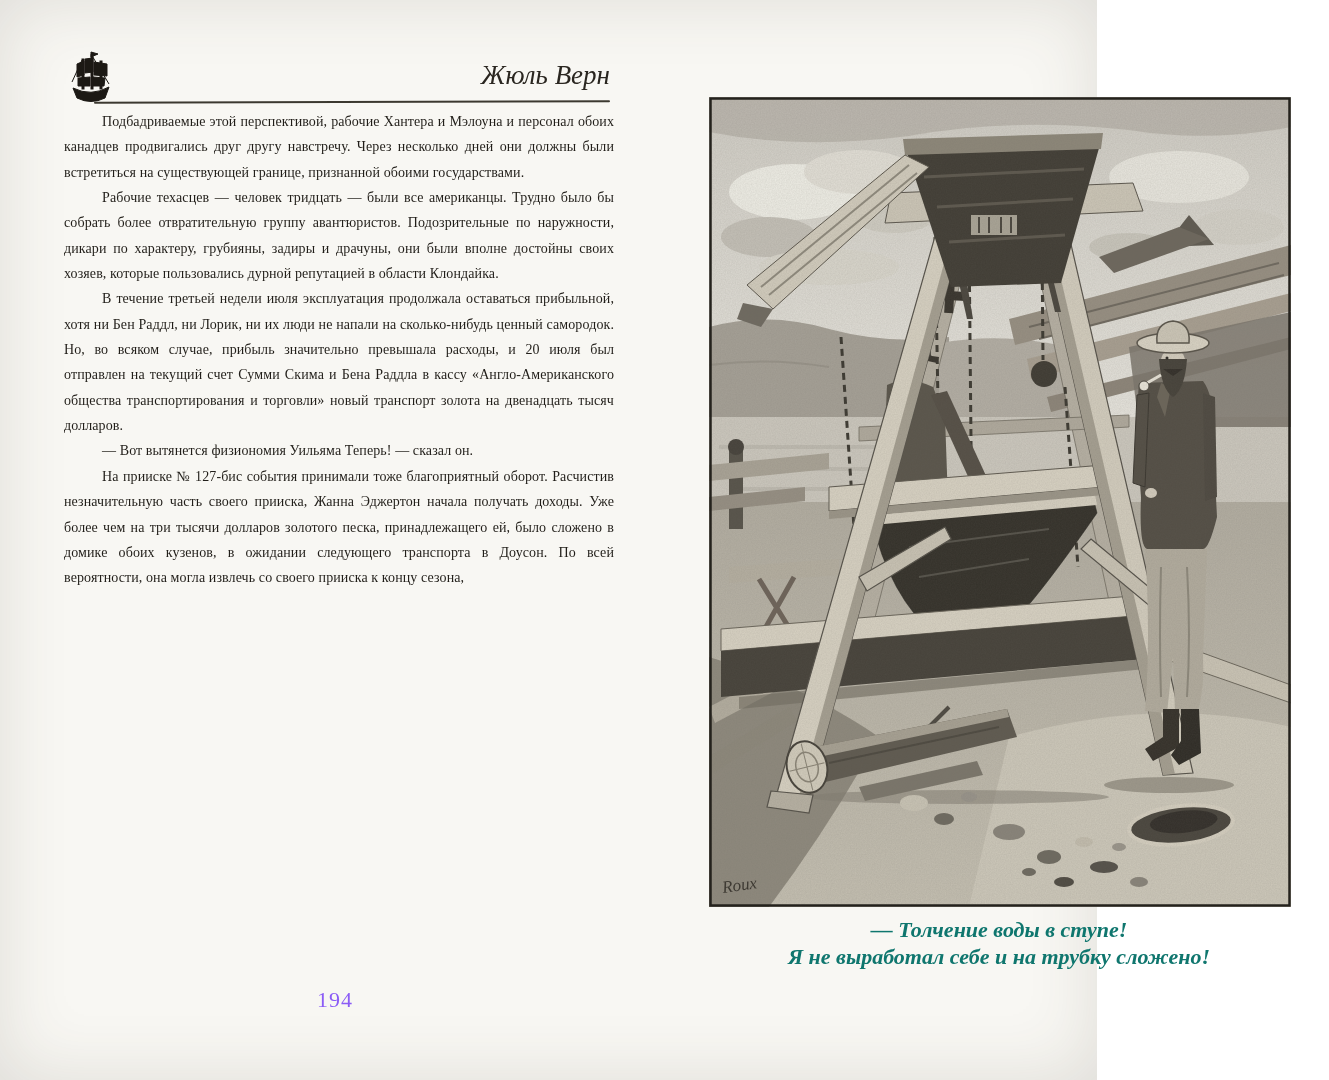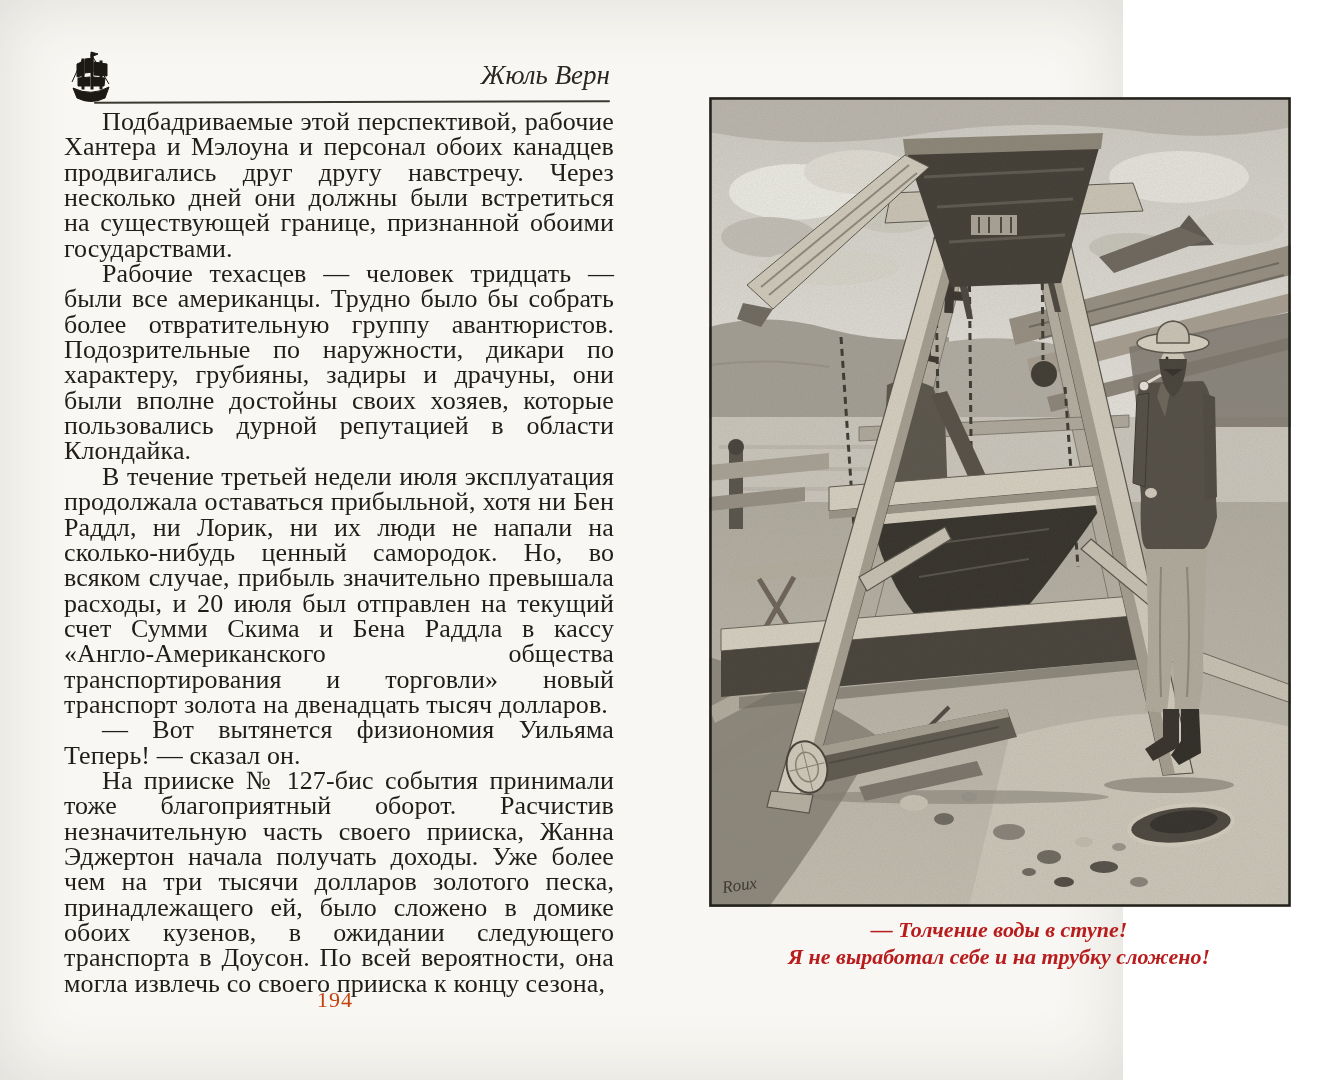--- a/index.html
+++ b/index.html
@@ -1,40 +1,40 @@
 <!DOCTYPE html>
 <html lang="ru"><head>
 <meta charset="utf-8">
 <style>
   html,body{margin:0;padding:0;}
   body{width:1329px;height:1080px;overflow:hidden;
        font-family:"Liberation Serif", serif;}
   .page{position:relative;width:1097px;height:1080px;
         background:#f8f7f3;
         box-shadow:inset 0 0 70px rgba(70,62,48,.14);
-        color:#211e19;padding-left:26px;}
+        color:#211e19;}
   
   .ornament{position:absolute;left:68px;top:50px;width:46px;height:56px;}
   .header-rule{position:absolute;left:94px;top:101px;width:516px;height:2px;
                background:#3c3930;transform:rotate(-.15deg);border-radius:1px;}
   .running-head{position:absolute;left:330px;top:60px;width:280px;
                 text-align:right;font-style:italic;font-size:27px;color:#2a2620;}
   
   .text-col{position:absolute;left:64px;top:109px;width:550px;}
   .text-col p{margin:0;text-align:justify;text-indent:38px;
-              font-size:26px;line-height:25.35px;color:#211e19;
+              font-size:14px;line-height:25.35px;color:#211e19;
               letter-spacing:.1px;}
   .page-number{position:absolute;left:292px;top:987px;width:86px;
-               text-align:center;font-size:22px;color:#c2410c;letter-spacing:1px;}
+               text-align:center;font-size:22px;color:#8b5cf6;letter-spacing:1px;}
   
   .illustration{position:absolute;left:709px;top:97px;width:582px;height:810px;}
   .illustration svg{display:block;width:582px;height:810px;}
   .caption{position:absolute;left:699px;top:916px;width:600px;text-align:center;
            font-style:italic;font-weight:bold;font-size:22px;line-height:27px;
-           color:#b91c1c;}
+           color:#0f766e;}
 </style>
 </head>
 <body>
 
 <div class="page">
 
   <div class="ornament">
     <svg viewBox="0 0 46 56">
       <g fill="#1c1914" stroke="#1c1914">
         <path d="M5,38 Q23,47 41,37 L37,48 Q23,55 9,48 Z"></path>

